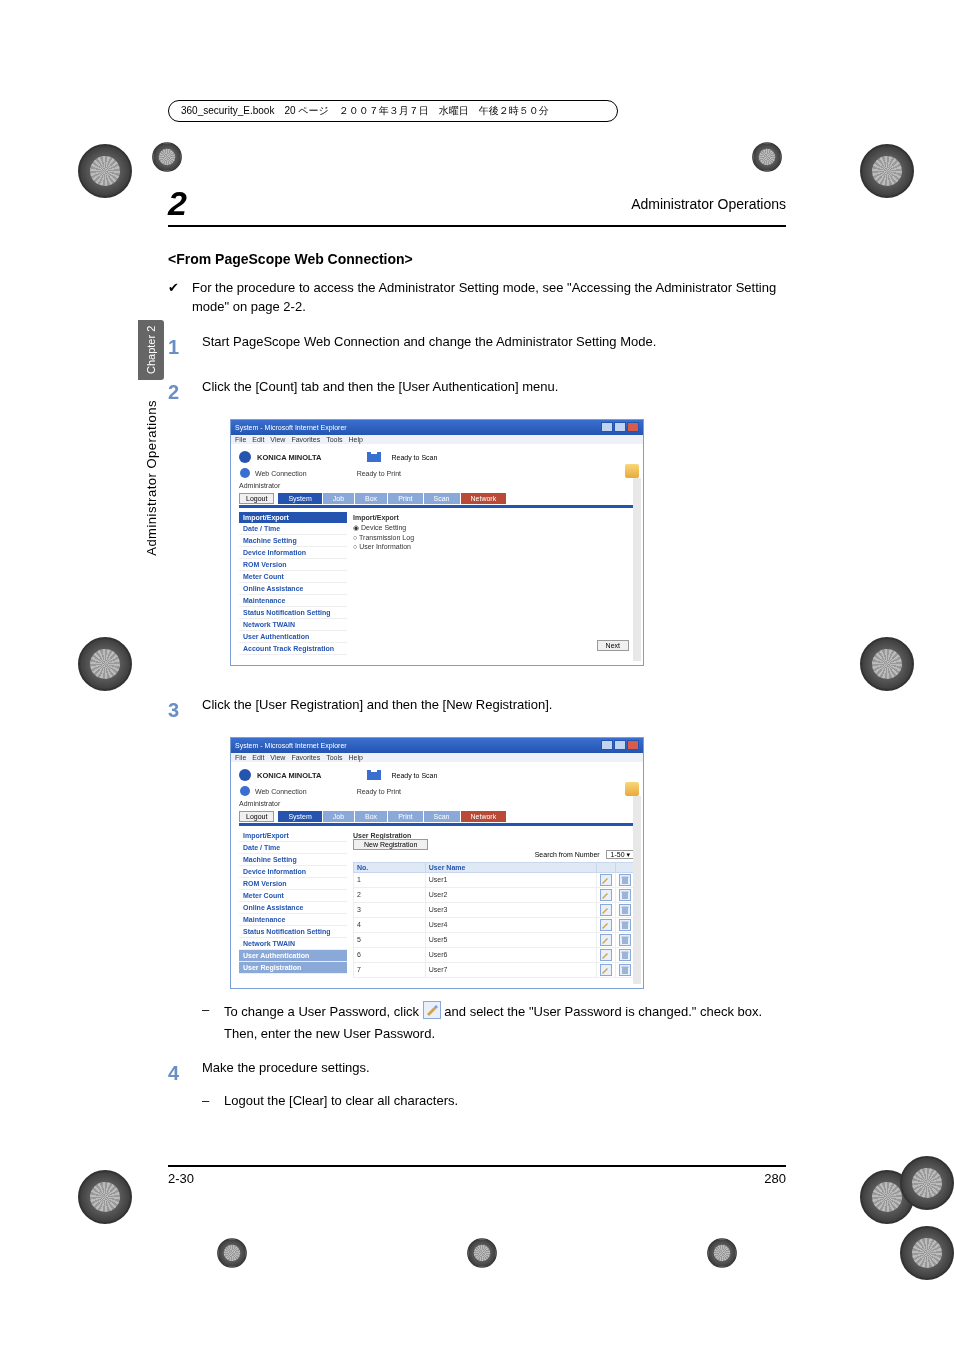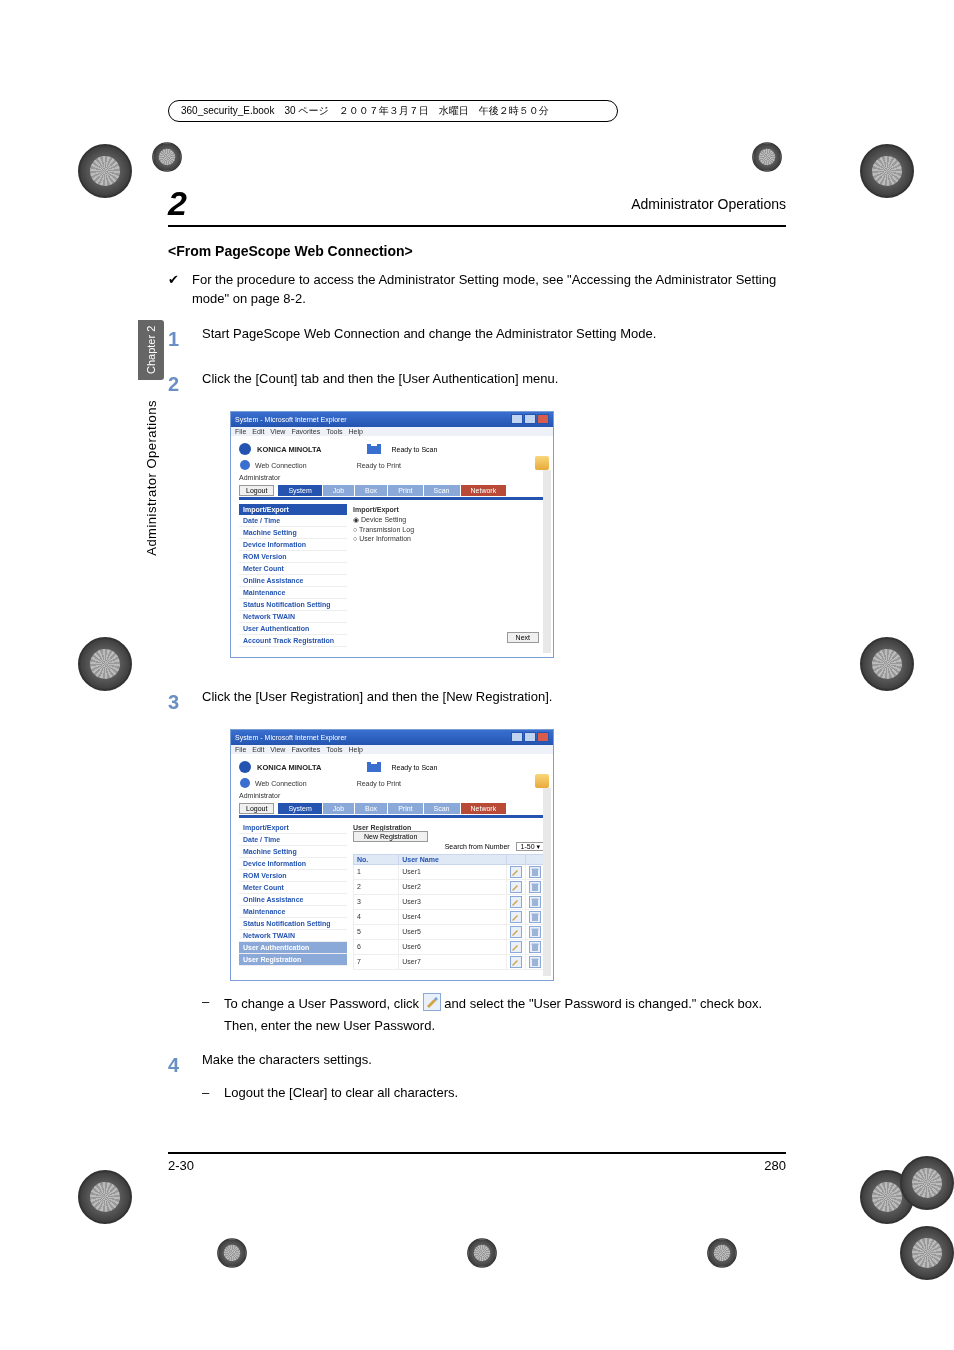--- a/index.html
+++ b/index.html
@@ -91,21 +91,21 @@
     left: 144px;
     writing-mode: vertical-rl;
     transform: rotate(180deg);
     font-size: 13px;
     letter-spacing: 0.5px;
     color: #000;
   }
   .section-head {
     font-weight: bold;
     font-size: 14px;
-    margin-top: 16px;
+    margin-top: 24px;
   }
   .check-line {
     display: flex;
     margin-top: 12px;
     font-size: 13px;
     line-height: 1.45;
   }
   .check-line .mark { width: 24px; flex-shrink: 0; }
   .step-row {
     display: flex;
@@ -128,21 +128,21 @@
     margin-left: 34px;
     margin-top: 4px;
   }
   .sub-row .dash { width: 22px; flex-shrink: 0; }
   .svg-icon {
     display: inline-block;
     vertical-align: middle;
   }
   .screenshot {
     margin: 12px 0 8px 62px;
-    width: 324px;
+    width: 414px;
     border: 1px solid #7a9fd4;
     font-size: 7px;
     background: #fff;
   }
   .ss-titlebar {
     background: linear-gradient(#3a6fd0,#2454b0);
     color: #fff;
     padding: 2px 4px;
     display: flex; justify-content: space-between; align-items: center;
   }
@@ -212,21 +212,21 @@
   .ss-ie-icon {
     width: 14px; height: 14px; position: absolute; right: 4px; top: 20px;
     background: linear-gradient(#f9d77a,#e8a93a); border-radius: 2px;
   }
   .ss-scrollbar {
     position: absolute; right: 2px; top: 34px; bottom: 4px; width: 8px;
     background: #e8e8e8;
   }
   .footer {
     position: absolute;
-    bottom: 13px; left: 0; right: 0;
+    bottom: 0; left: 0; right: 0;
     border-top: 2px solid #000;
     display: flex; justify-content: space-between;
     font-size: 13px;
     padding-top: 4px;
   }
 </style>
 </head>
 <body>
 
 <div class="crop-circle cc-left-top"></div>
@@ -236,36 +236,36 @@
 <div class="crop-circle cc-left-bot"></div>
 <div class="crop-circle cc-right-bot"></div>
 <div class="crop-circle cc-top1"></div>
 <div class="crop-circle cc-top2"></div>
 <div class="crop-circle cc-bot1"></div>
 <div class="crop-circle cc-bot2"></div>
 <div class="crop-circle cc-bot3"></div>
 <div class="crop-circle cc-extra1"></div>
 <div class="crop-circle cc-extra2"></div>
 
-<div class="meta-line">360_security_E.book　30 ページ　２００７年３月７日　水曜日　午後２時５０分</div>
+<div class="meta-line">360_security_E.book　20 ページ　２００７年３月７日　水曜日　午後２時５０分</div>
 
 <div class="side-tab">Chapter 2</div>
 <div class="side-label">Administrator Operations</div>
 
 <div class="page-frame">
   <div class="header-row">
     <span class="chapter-badge">2</span>
     <span class="header-title">Administrator Operations</span>
   </div>
 
   <div class="section-head">&lt;From PageScope Web Connection&gt;</div>
 
   <div class="check-line">
     <span class="mark">✔</span>
-    <span>For the procedure to access the Administrator Setting mode, see "Accessing the Administrator Setting mode" on page 8-2.</span>
+    <span>For the procedure to access the Administrator Setting mode, see "Accessing the Administrator Setting mode" on page 2-2.</span>
   </div>
 
   <div class="step-row">
     <span class="step-num">1</span>
     <span class="step-text">Start PageScope Web Connection and change the Administrator Setting Mode.</span>
   </div>
 
   <div class="step-row">
     <span class="step-num">2</span>
     <span class="step-text">Click the [Count] tab and then the [User Authentication] menu.</span>
@@ -542,21 +542,21 @@
             <path d="M4 13 L11 6 L13 8 L6 15 Z" fill="#d2a44a"></path>
             <path d="M11 6 L13 4 L15 6 L13 8 Z" fill="#7a9fd4"></path>
           </svg>
       </span>
       <span> and select the "User Password is changed." check box. Then, enter the new User Password.</span>
     </span>
   </div>
 
   <div class="step-row">
     <span class="step-num">4</span>
-    <span class="step-text">Make the characters settings.</span>
+    <span class="step-text">Make the procedure settings.</span>
   </div>
   <div class="sub-row">
     <span class="dash">–</span>
     <span>Logout the [Clear] to clear all characters.</span>
   </div>
 
   <div class="footer">
     <span>2-30</span>
     <span>280</span>
   </div>

